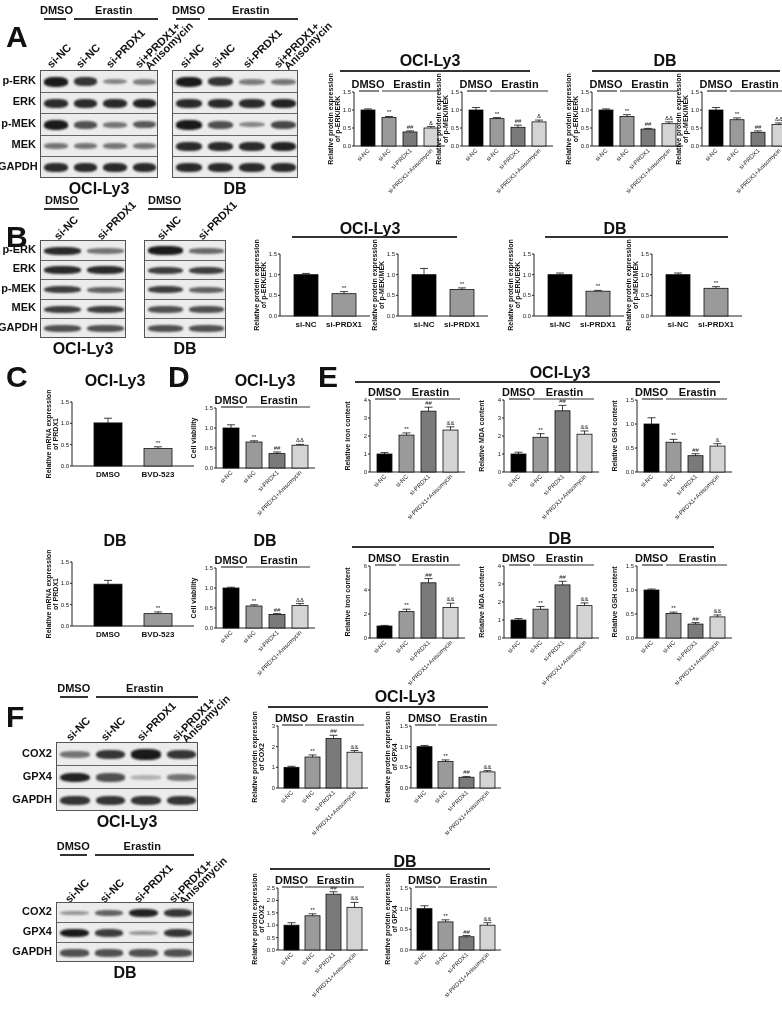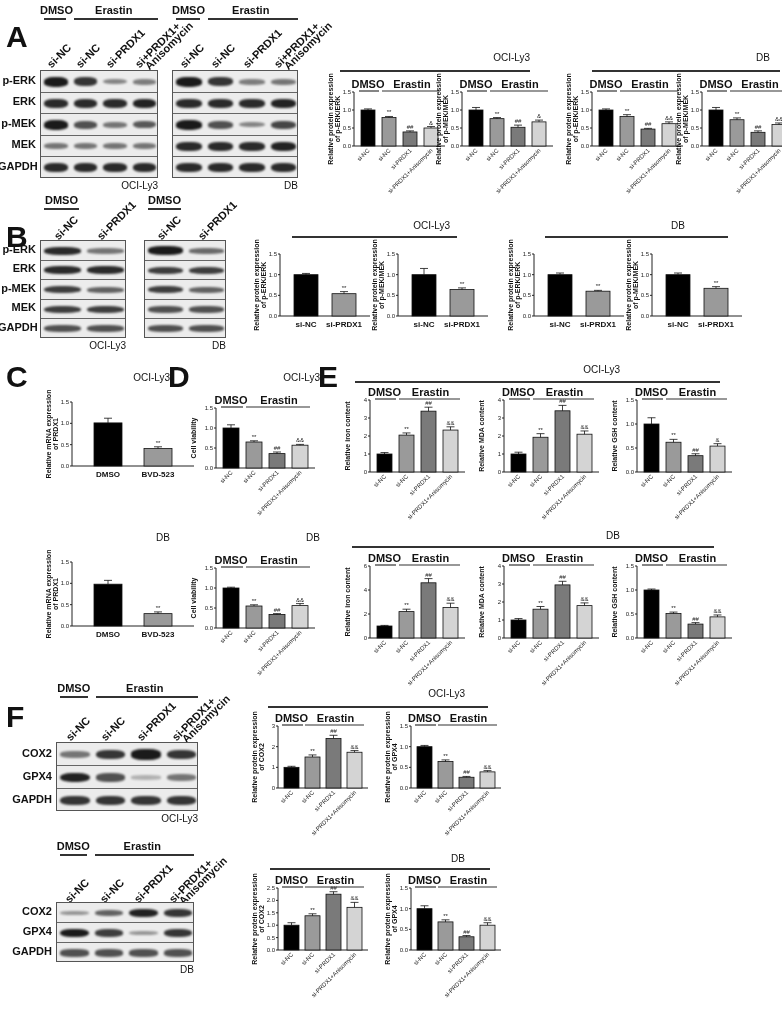--- a/index.html
+++ b/index.html
@@ -5,21 +5,21 @@
   * { box-sizing: border-box; margin: 0; padding: 0; }
   body { width: 782px; height: 1015px; background: #ffffff; position: relative; overflow: hidden; font-family: "Liberation Sans", sans-serif; color: #111; }
   .panel-letter { position: absolute; font-family: "Liberation Sans", sans-serif; font-weight: bold; font-size: 30px; color: #111; }
   .grp-label { position: absolute; font-weight: bold; font-size: 11px; text-align: center; }
   .grp-line { position: absolute; height: 1.5px; background: #333; }
   .lane-lbl { position: absolute; font-weight: bold; font-size: 11px; transform-origin: left bottom; transform: rotate(-45deg); white-space: nowrap; }
   .blot-box { position: absolute; border: 1px solid #555; background: #e8e8e8; overflow: hidden; }
   .blot-row { position: absolute; left: 0; right: 0; border-bottom: 1px solid #666; background: #ececec; }
   .band { position: absolute; border-radius: 40%; background: #1a1a1a; filter: blur(1.2px); }
   .row-lbl { position: absolute; font-weight: bold; font-size: 11px; text-align: right; }
-  .cell-title { position: absolute; font-weight: normal; font-size: 10px; text-align: right; }
+  .cell-title { position: absolute; font-weight: bold; font-size: 16px; text-align: center; }
   .chart { position: absolute; }
   .chart svg { overflow: visible; }
   .ylabel { font-size: 7px; font-weight: bold; fill: #111; font-family: "Liberation Sans", sans-serif; }
   .tick { font-size: 6px; fill: #222; font-family: "Liberation Sans", sans-serif; }
   .xlab { font-size: 6px; fill: #222; font-family: "Liberation Sans", sans-serif; }
   .sig { font-size: 6px; fill: #222; font-family: "Liberation Sans", sans-serif; }
   .hdr { font-size: 11px; font-weight: bold; fill: #111; font-family: "Liberation Sans", sans-serif; }
   .xlab-b { font-size: 8px; font-weight: bold; fill: #111; font-family: "Liberation Sans", sans-serif; }
 </style>
 </head>

